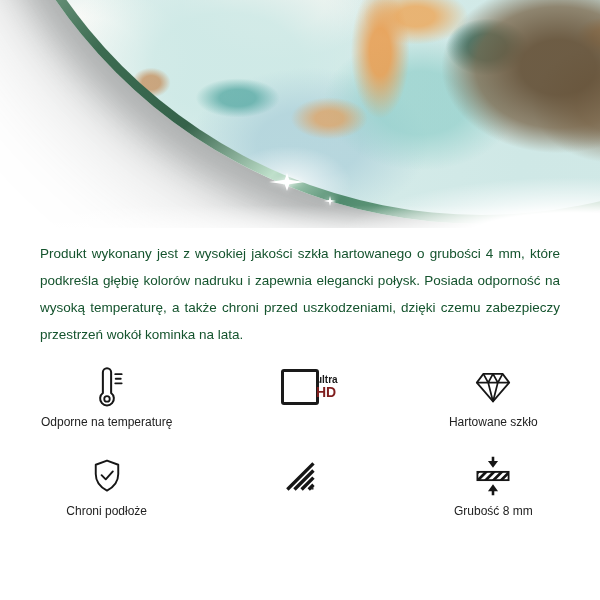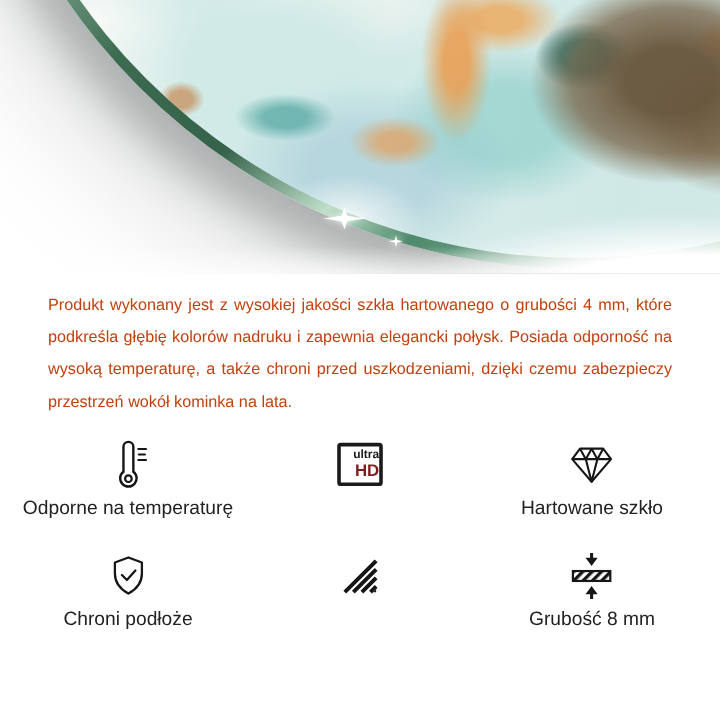--- a/index.html
+++ b/index.html
@@ -43,33 +43,33 @@
   .sparkle{position:absolute;pointer-events:none;filter:drop-shadow(0 0 3px rgba(255,255,255,.95));}
   .sparkle.s1{left:267px;top:162px;}
   .sparkle.s2{left:322px;top:193px;}
   
   .content{padding:0 40px;}
   .title{
     margin:6px 0 0;font-family:"Liberation Serif",serif;font-weight:400;
     font-size:28px;line-height:35px;color:#191919;letter-spacing:.2px;
   }
   .desc{
-    margin:12px 0 16px;font-size:13.5px;line-height:27px;color:#c2410c;text-align:justify;
+    margin:12px 0 16px;font-size:13.5px;line-height:27px;color:#14532d;text-align:justify;
   }
   
   .features{
     margin-top:6px;padding:0 10px;display:grid;grid-template-columns:repeat(3,1fr);row-gap:24px;
   }
   .feature{display:flex;flex-direction:column;align-items:center;}
   .icon-box{height:46px;display:flex;align-items:center;justify-content:center;}
-  .feature-label{margin-top:5px;font-size:16px;color:#222;white-space:nowrap;}
+  .feature-label{margin-top:5px;font-size:12px;color:#222;white-space:nowrap;}
   .icon-box svg{display:block;}
   .uhd-box{
     width:36px;height:36px;border:3px solid #1a1a1a;border-radius:3px;box-sizing:border-box;
-    display:flex;flex-direction:column;align-items:flex-end;justify-content:center;background:#fff;padding-left:32px;
+    display:flex;flex-direction:column;align-items:flex-start;justify-content:center;background:#fff;padding-left:32px;
   }
   .uhd-top{font-size:10px;line-height:10px;font-weight:700;color:#1a1a1a;}
   .uhd-bottom{font-size:14px;line-height:14px;font-weight:700;color:#7f1d1d;}
 </style>
 </head>
 <body>
 
 <div class="page">
 
   <div class="hero">

